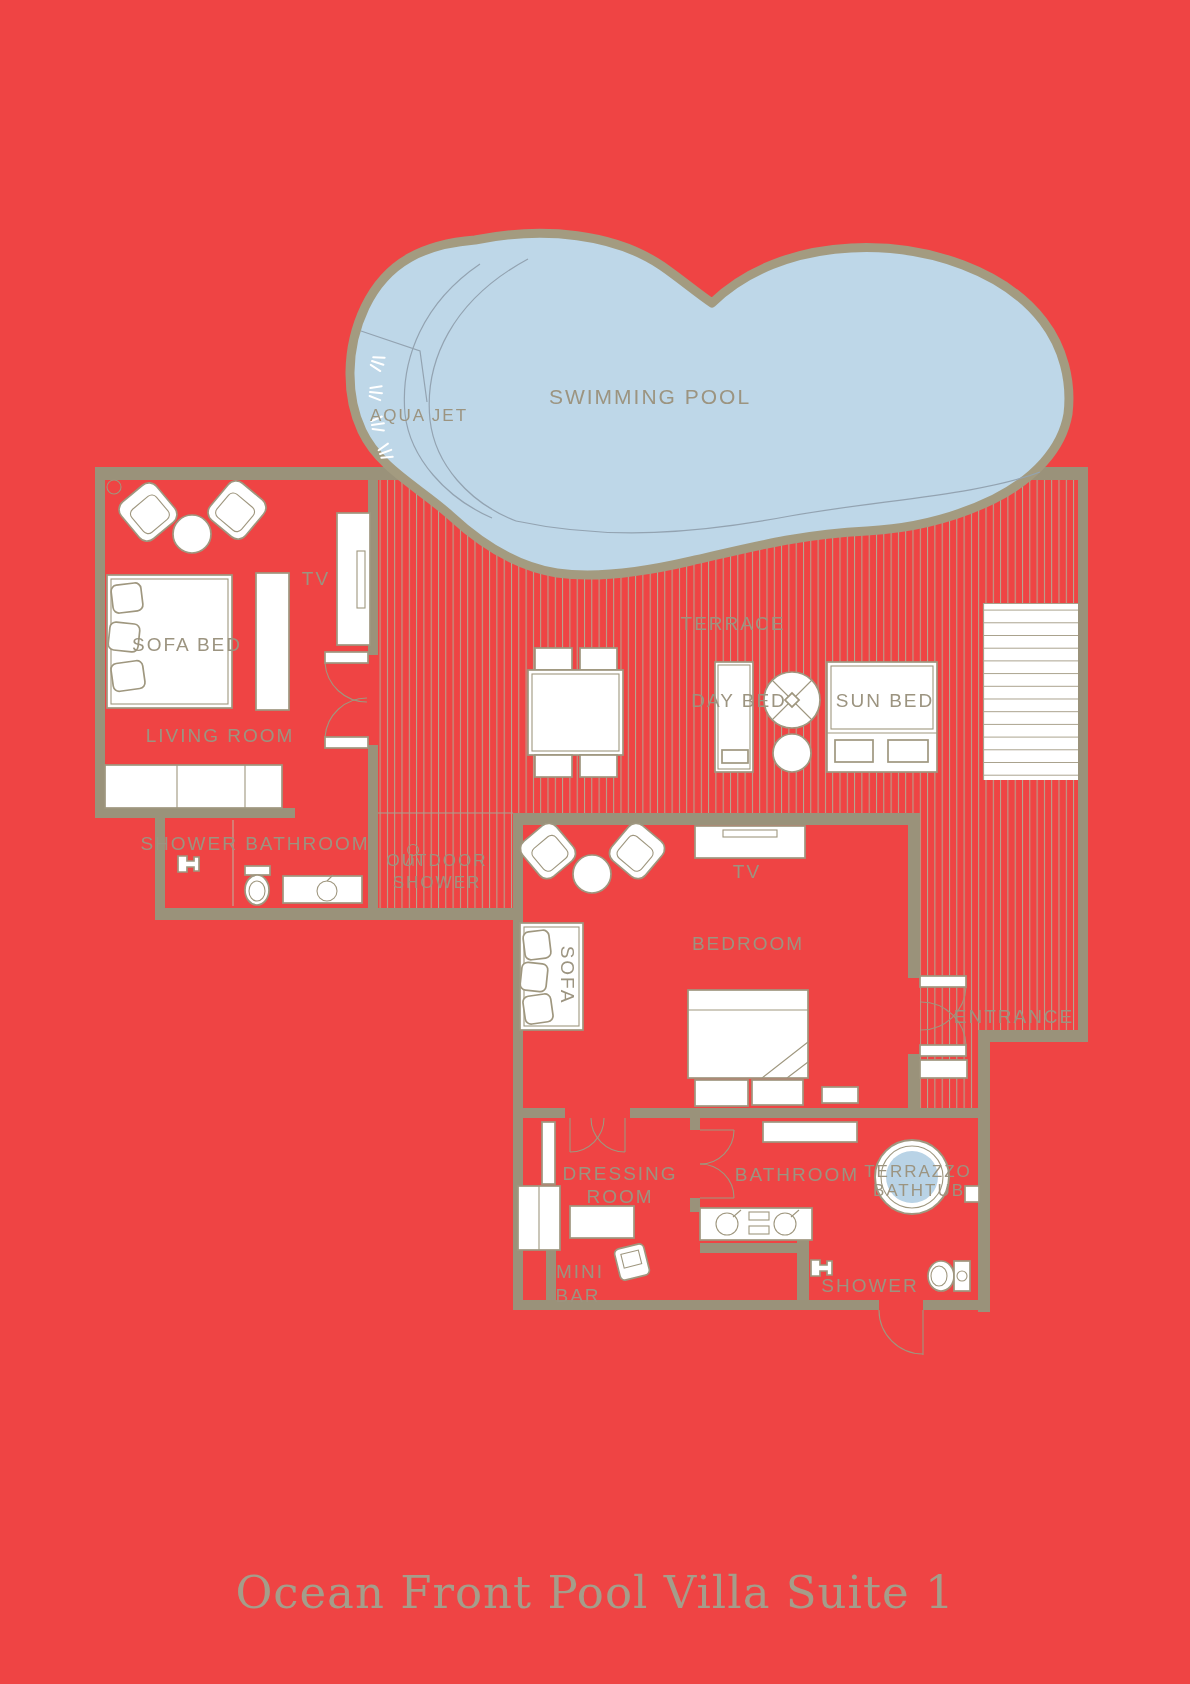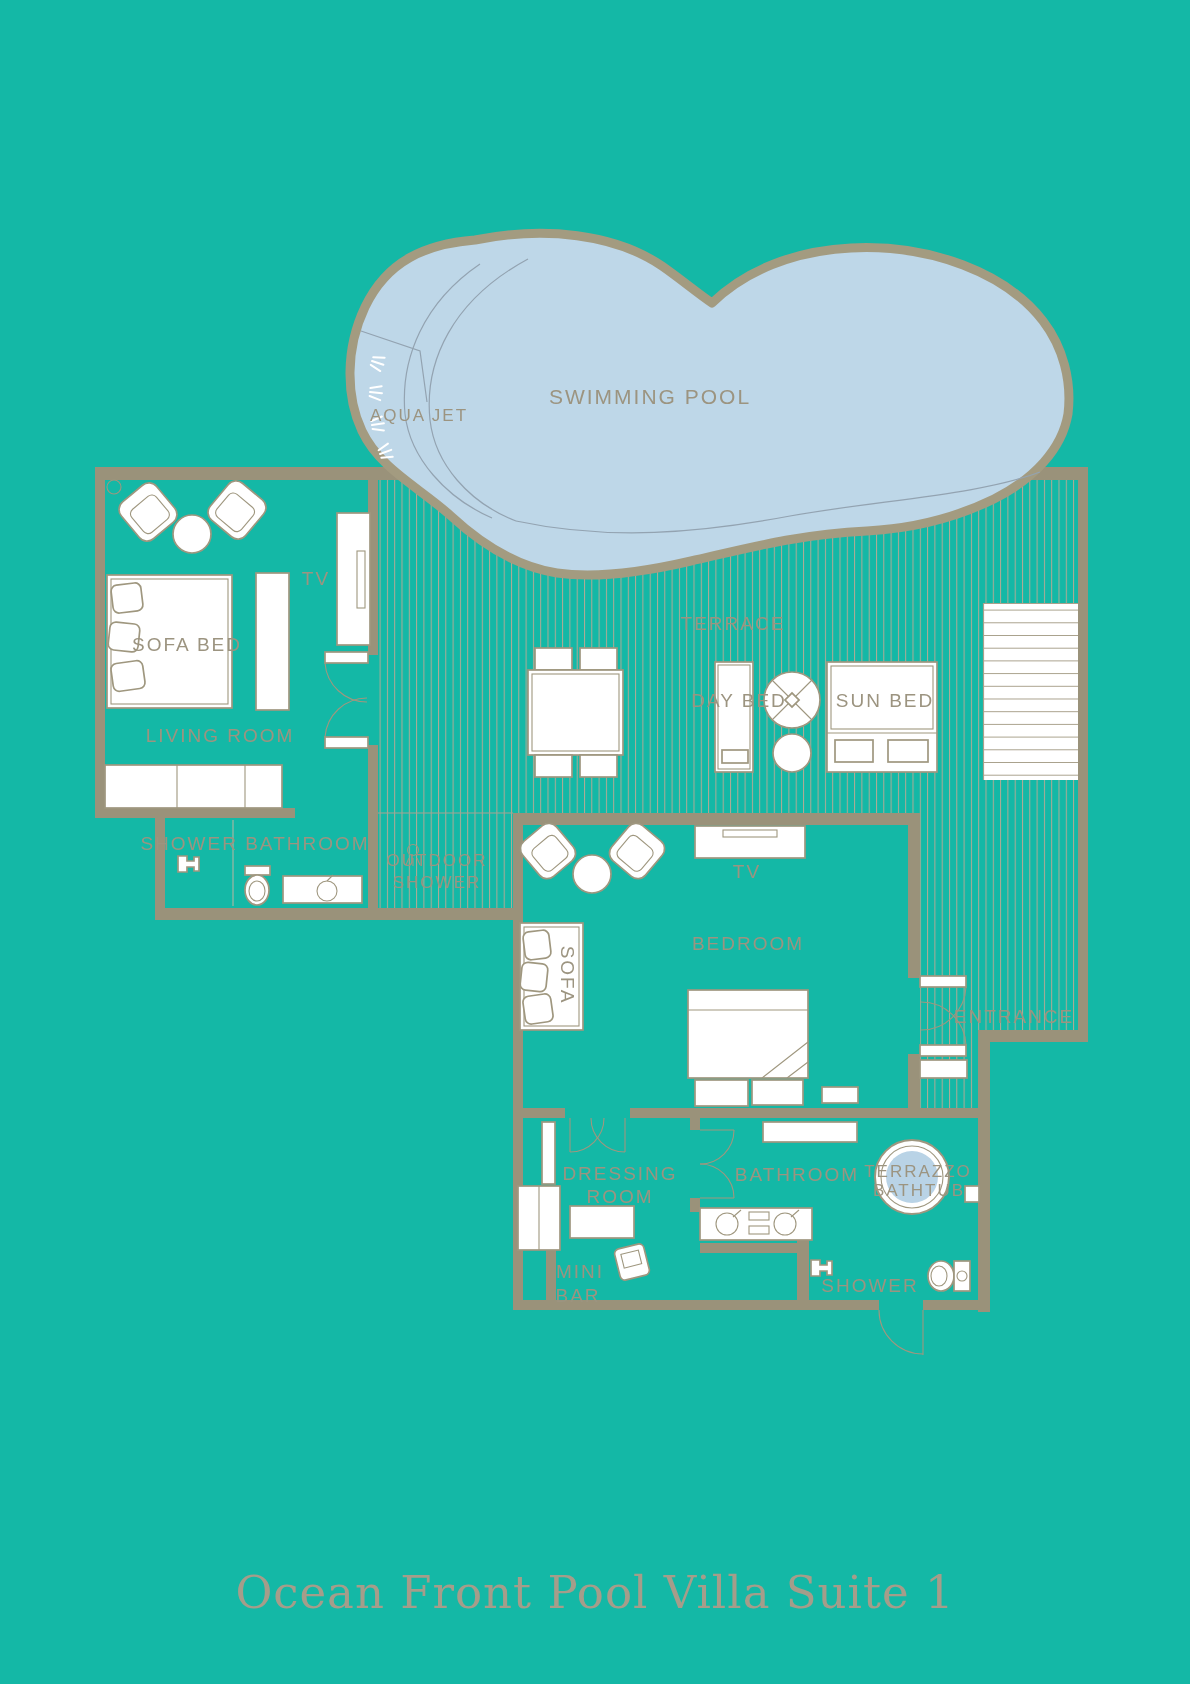--- a/index.html
+++ b/index.html
@@ -1,16 +1,16 @@
 <!DOCTYPE html>
 <html><head>
 <meta charset="utf-8">
 <style>
   html,body{margin:0;padding:0;background:#ffffff;}
-  .page{position:relative;width:1190px;height:1684px;background:#14b8a6;overflow:hidden;}
+  .page{position:relative;width:1190px;height:1684px;background:#ef4444;overflow:hidden;}
   svg{display:block;}
   .wall{fill:#9a927a;}
   .furn{fill:#ffffff;stroke:#9f977f;stroke-width:1.7;}
   .thin{fill:none;stroke:#9f977f;stroke-width:1.1;}
   .lite{fill:none;stroke:#bdb6a2;stroke-width:1;}
   .pool-shape{fill:#bed7e8;stroke:#a39b80;stroke-width:9;stroke-linejoin:round;}
   .pline{fill:none;stroke:#93a3b1;stroke-width:1.2;}
   .jet{stroke:#ffffff;stroke-width:2;stroke-linecap:round;fill:none;}
   .lbl{fill:#9c9480;font-family:"Liberation Sans",sans-serif;font-size:19px;letter-spacing:2px;}
   .f21{font-size:21px;}

